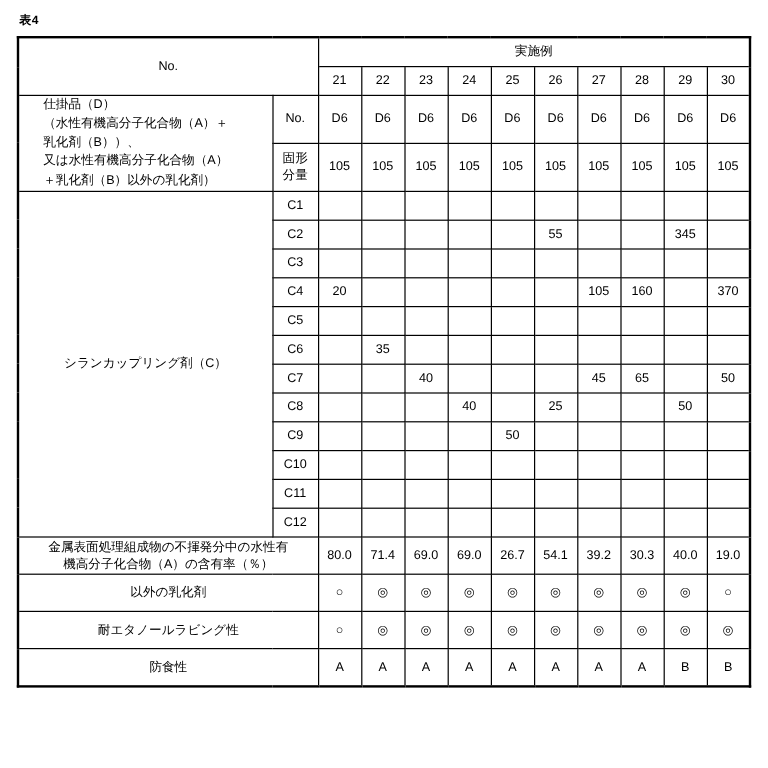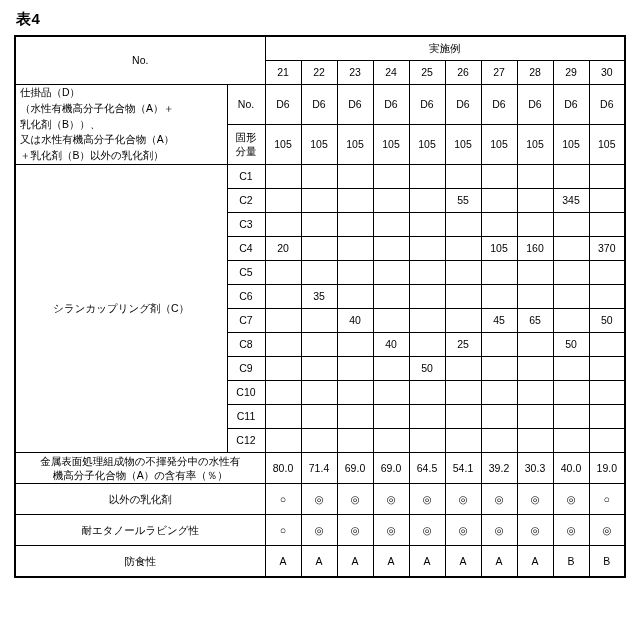--- a/index.html
+++ b/index.html
@@ -15,21 +15,21 @@
     overflow: hidden;
   }
   .page {
     position: relative;
     width: 640px;
     height: 640px;
     box-sizing: border-box;
     padding: 10px 14px 0 14px;
   }
   .caption {
-    font-size: 15px;
+    font-size: 10px;
     font-weight: bold;
     margin: 0 0 6px 2px;
     letter-spacing: 0.5px;
   }
   table.maintable {
     border-collapse: collapse;
     width: 612px;
     table-layout: fixed;
   }
   table.maintable td, table.maintable th {
@@ -55,21 +55,21 @@
     border-bottom: 2px solid #000 !important;
     margin-top: 28px;
   }
   .rowlabel {
     text-align: center;
     font-size: 10.5px;
     padding: 3px 4px;
   }
   .rowlabel.multiline {
     text-align: left;
-    padding-left: 4px;
+    padding-left: 20px;
     line-height: 1.5;
   }
   .sub {
     font-size: 10px;
   }
   .h32 { height: 30px; }
   .h26 { height: 25px; }
   .h24 { height: 23px; }
   .silane-label {
     font-size: 10.5px;
@@ -331,21 +331,21 @@
 
       <tr>
         <td class="outer-left pct-label" colspan="2">
           <div>金属表面処理組成物の不揮発分中の水性有</div>
           <div>機高分子化合物（A）の含有率（％）</div>
         </td>
         <td class="h32">80.0</td>
         <td class="h32">71.4</td>
         <td class="h32">69.0</td>
         <td class="h32">69.0</td>
-        <td class="h32">64.5</td>
+        <td class="h32">26.7</td>
         <td class="h32">54.1</td>
         <td class="h32">39.2</td>
         <td class="h32">30.3</td>
         <td class="h32">40.0</td>
         <td class="h32 outer-right">19.0</td>
       </tr>
 
       <tr>
         <td class="outer-left rowlabel tall-label" colspan="2">以外の乳化剤</td>
         <td class="h32 mark">○</td>

